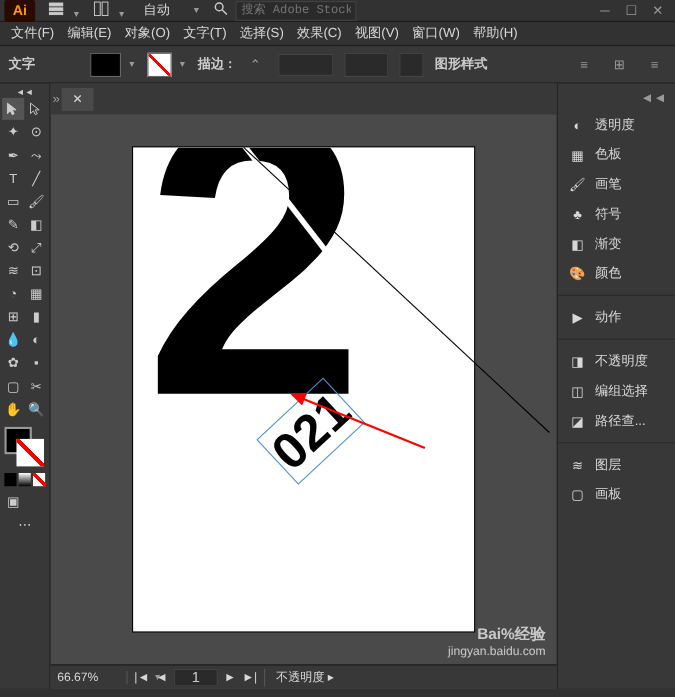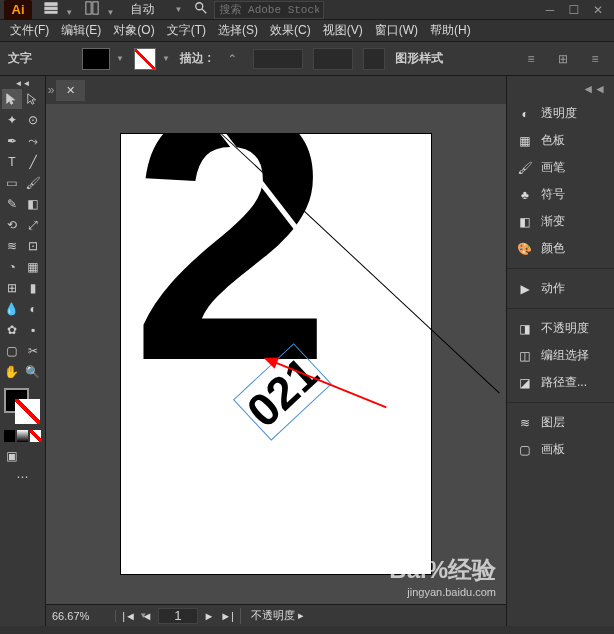--- a/index.html
+++ b/index.html
@@ -60,21 +60,21 @@
 .sb-navbtn { width: 14px; height: 14px; display: flex; align-items: center; justify-content: center; cursor: pointer; }
 .sb-page { width: 40px; text-align: center; background: #2a2a2a; border: 1px solid #444; color: #ccc; height: 16px; }
 .sb-status { padding: 0 10px; }
 
 .panels { width: 108px; background: #383838; border-left: 1px solid #1a1a1a; padding: 6px 0; }
 .panel-item { display: flex; align-items: center; gap: 8px; padding: 5px 10px; color: #d8d8d8; font-size: 12px; cursor: pointer; }
 .panel-icon { width: 16px; height: 14px; display: flex; align-items: center; justify-content: center; font-size: 12px; }
 .panel-sep { height: 1px; background: #2a2a2a; margin: 6px 0; }
 
 .watermark { position: absolute; right: 10px; bottom: 28px; opacity: 0.7; font-size: 11px; color: #fff; text-align: right; }
-.watermark .big { font-size: 24px; font-weight: bold; }
+.watermark .big { font-size: 14px; font-weight: bold; }
 
 svg { width: 14px; height: 14px; fill: #ccc; stroke: #ccc; }
 </style>
 </head>
 <body>
 
 <div class="titlebar">
   <div class="ai-logo">Ai</div>
   <div class="tb-sep"></div>
   <div class="tb-btn">

